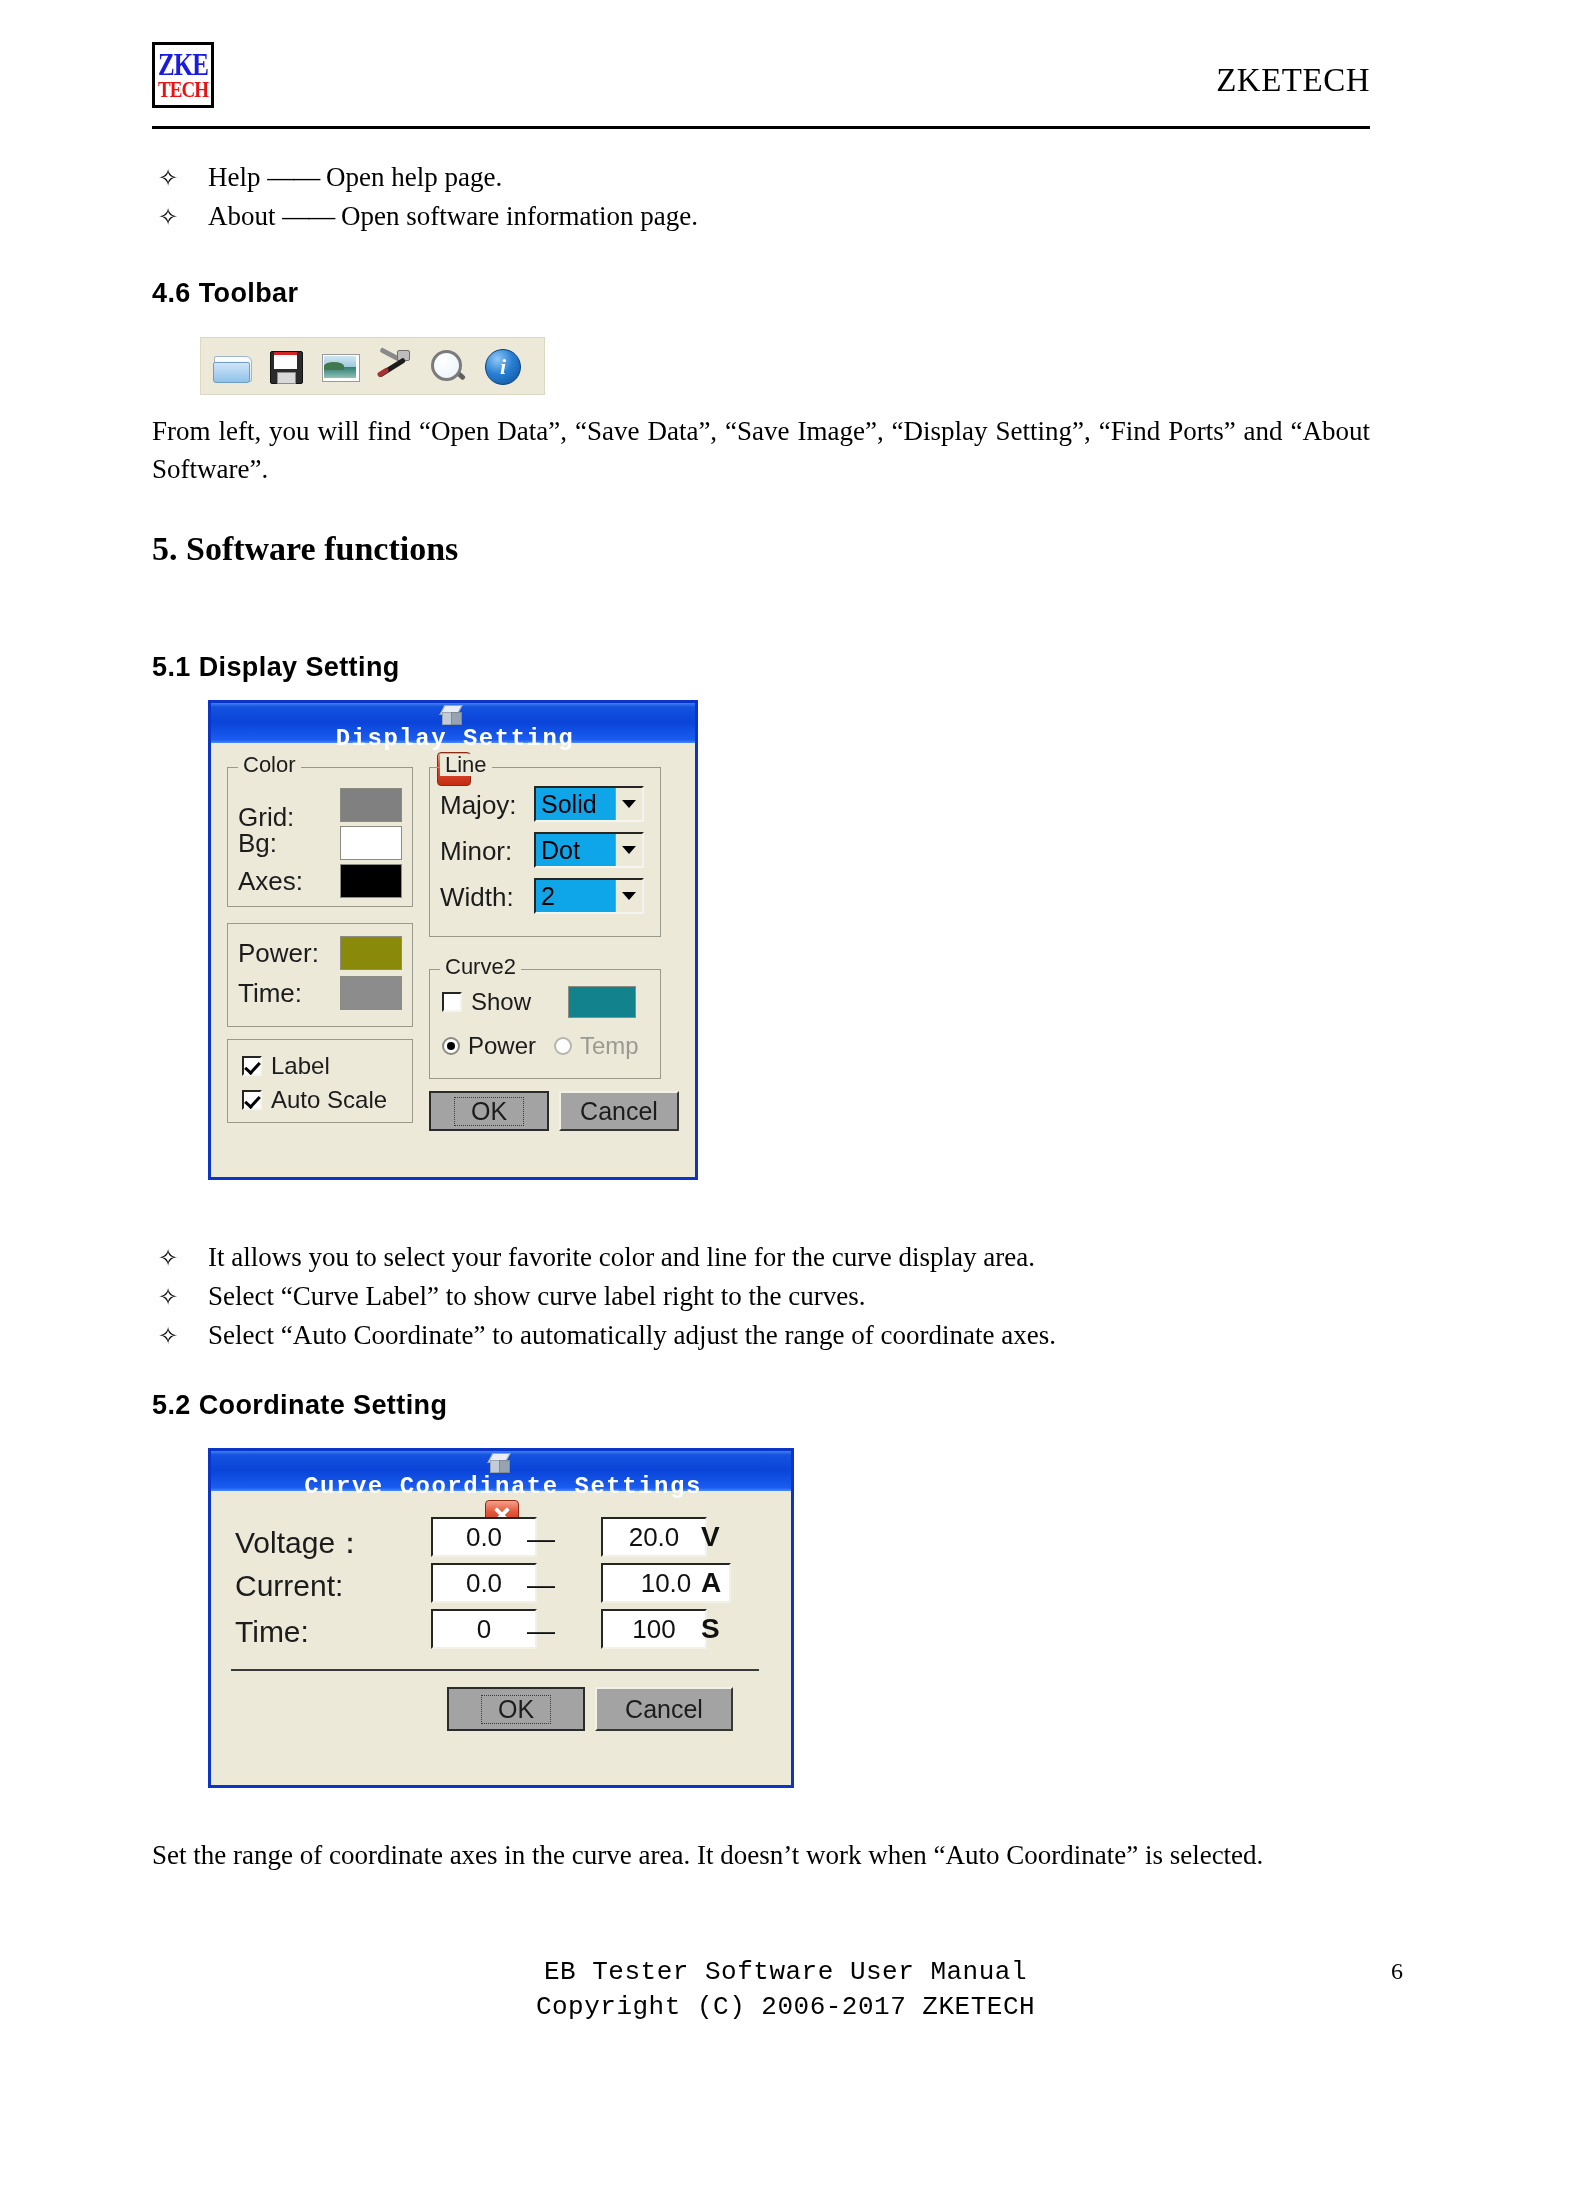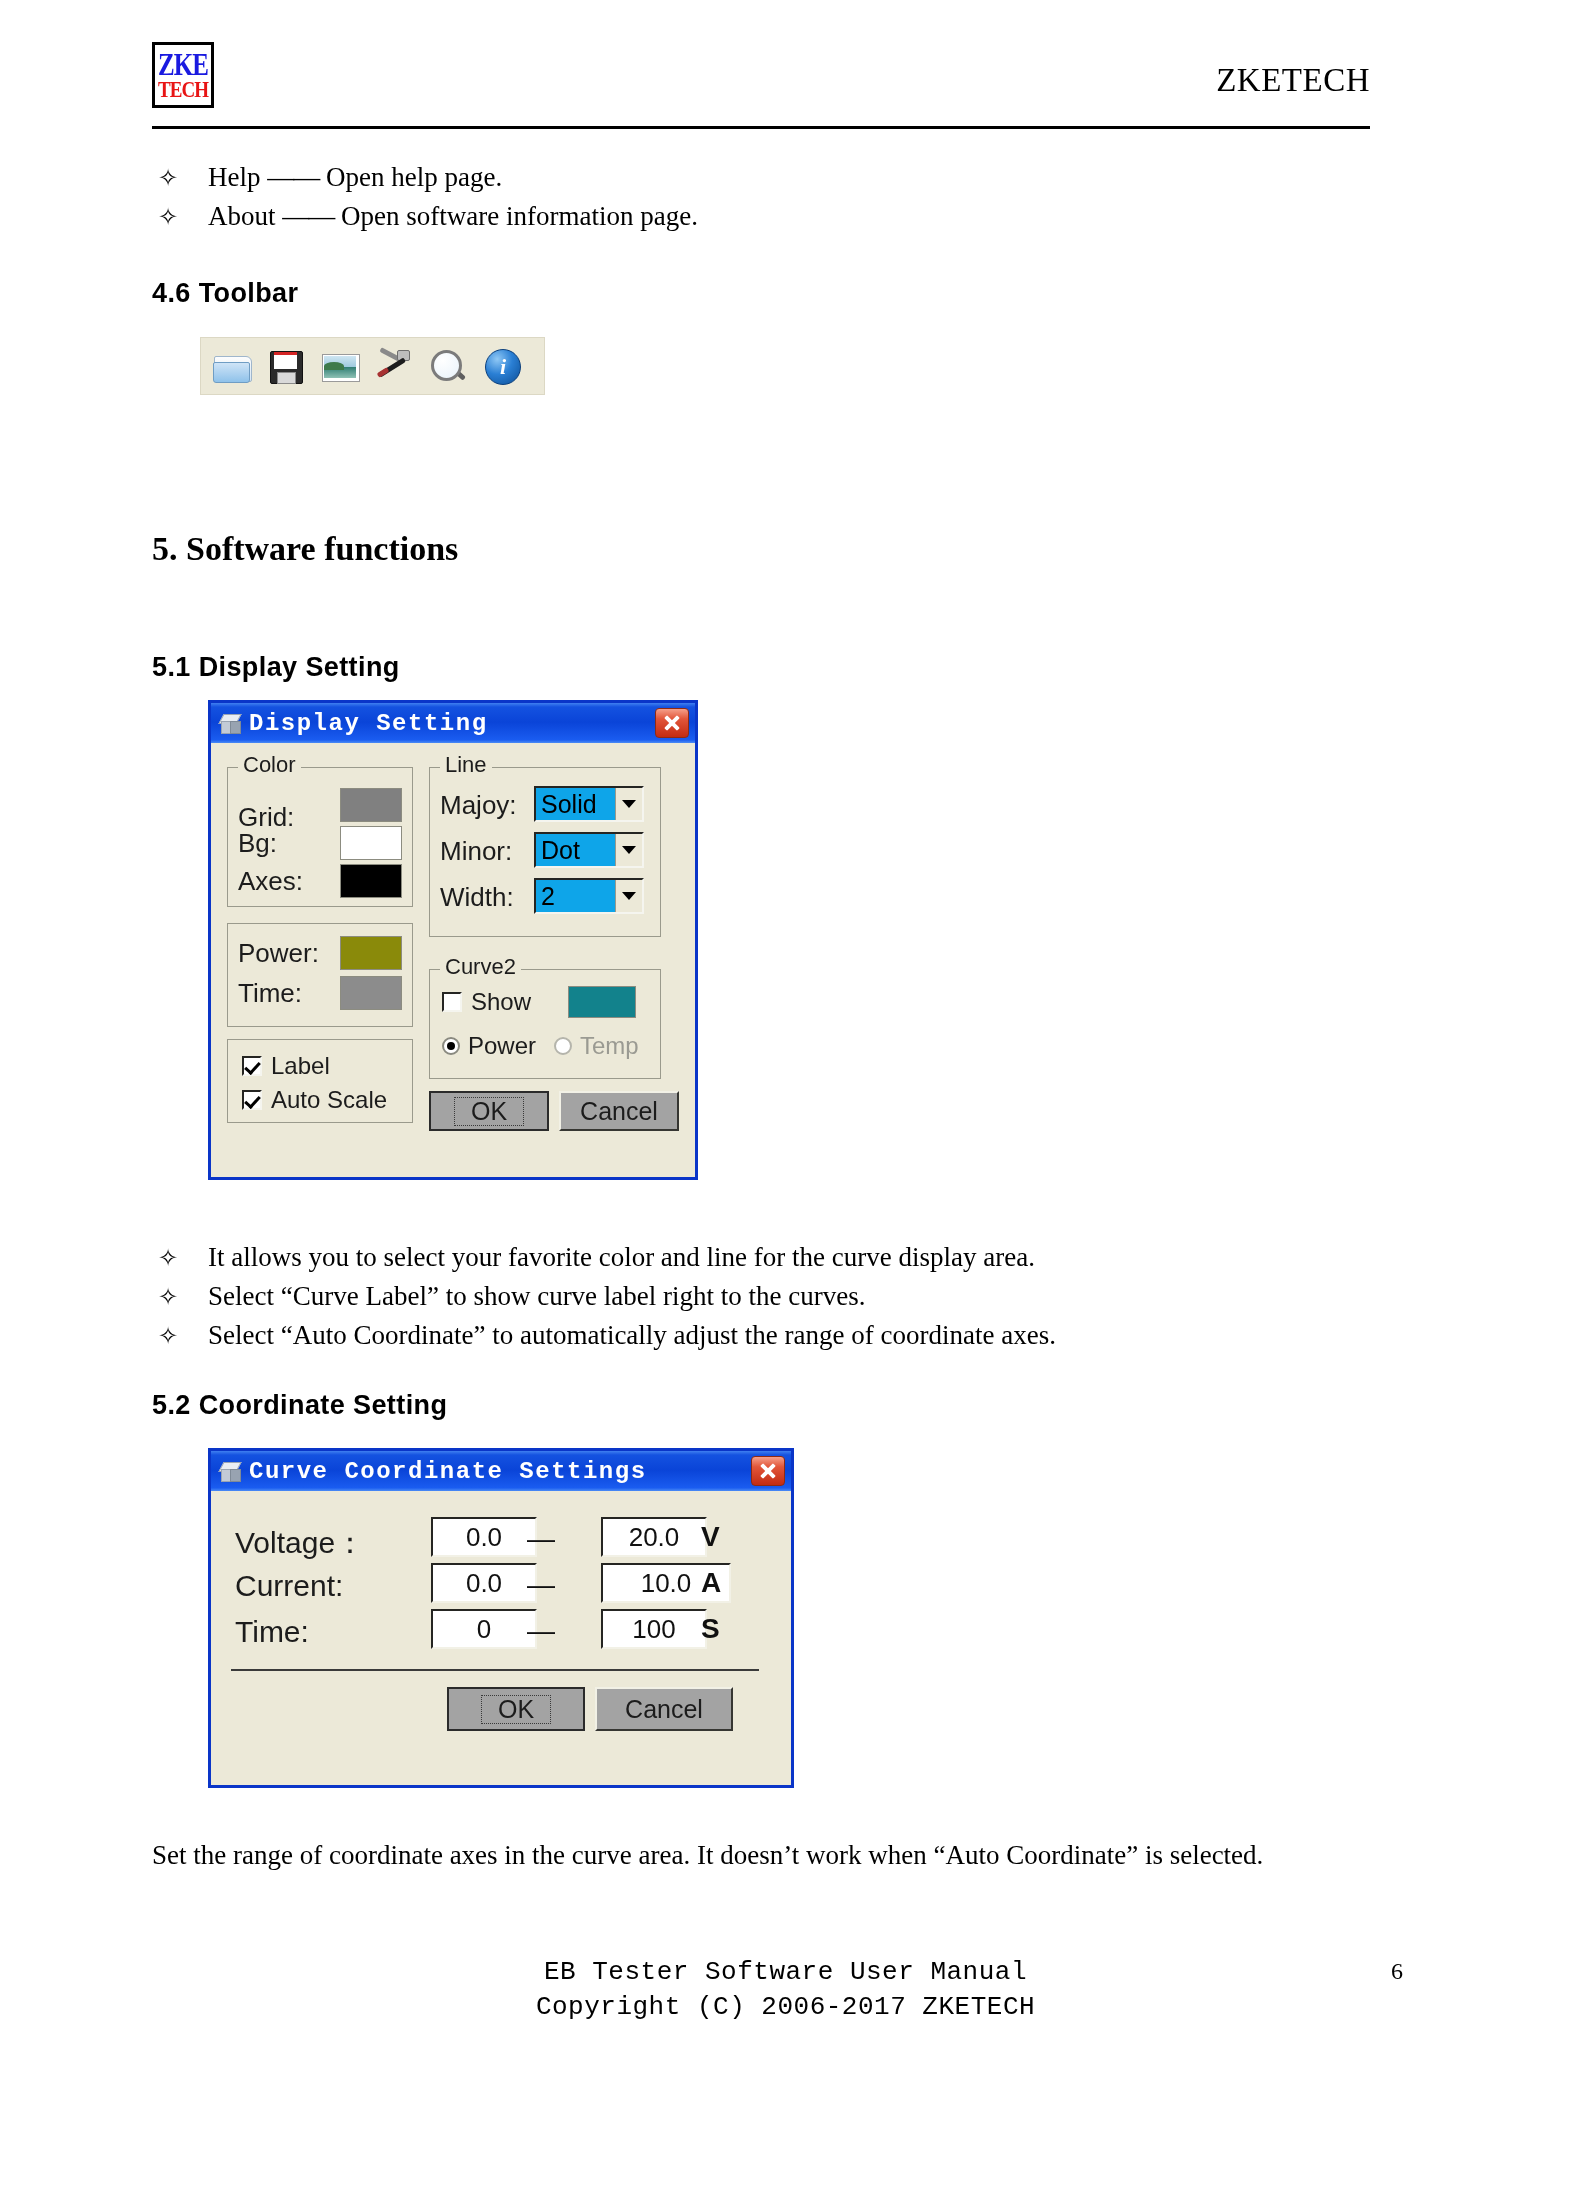--- a/index.html
+++ b/index.html
@@ -227,20 +227,21 @@
     border:3px solid #0a35c8;
     box-sizing:border-box;
     font-family:"Liberation Sans", sans-serif;
   }
   .xp-titlebar{
     height:40px;
     background:linear-gradient(180deg,#3f7ff0 0%,#1452e0 10%, #0a44d8 48%, #1a5cf0 92%, #4b8cf5 100%);
     display:flex;align-items:center;
     padding:0 4px 0 8px;
     box-sizing:border-box;
+    flex-direction:column;
   }
   .xp-appicon{
     width:22px;height:22px;flex:0 0 22px;
     position:relative;margin-right:8px;
   }
   .xp-appicon .cube-top{
     position:absolute;left:2px;top:2px;width:16px;height:8px;
     background:#e9edf3;transform:skewX(-28deg);border:1px solid #9aa4b2;
   }
   .xp-appicon .cube-left{
@@ -500,20 +501,21 @@
       <span class="m-handle"></span>
         <span class="m-glass"></span>
     </div>
     <div class="tb-icon ic-info">
       <span class="i-ball">
           <span class="i-glyph">i</span>
         </span>
     </div>
   </div>
 
+  <div class="para" style="top:412px;">From left, you will find “Open Data”, “Save Data”, “Save Image”, “Display Setting”, “Find Ports” and “About Software”.</div>
 
   <div class="h1-serif" style="top:530px;">5. Software functions</div>
 
   <div class="h2-sans" style="top:652px;">5.1 Display Setting</div>
 
   <div class="xp-dialog" style="left:208px; top:700px; width:490px; height:480px;">
     <div class="xp-titlebar">
       <span class="xp-appicon">
         <span class="cube-top"></span>
           <span class="cube-left"></span>

